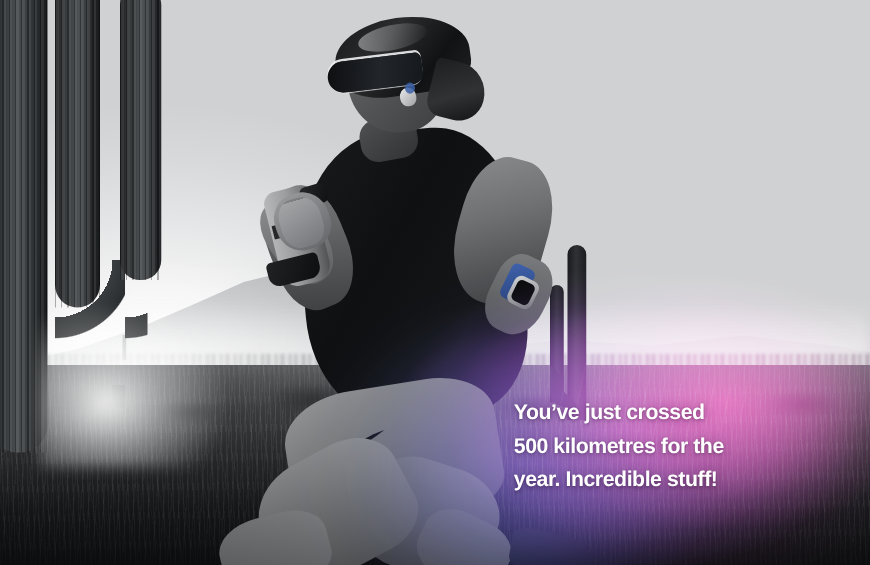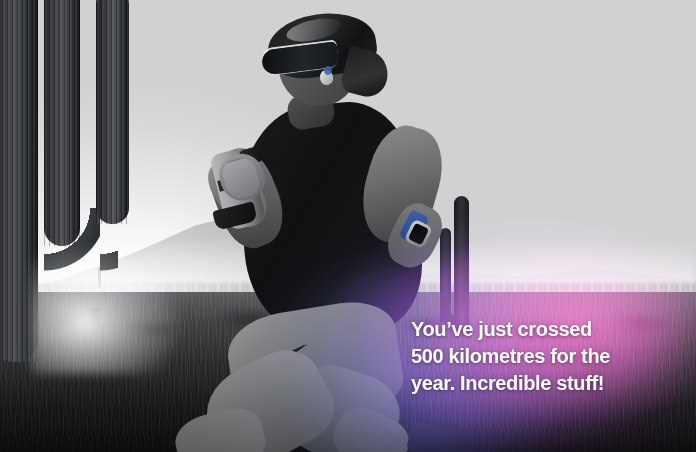--- a/index.html
+++ b/index.html
@@ -370,21 +370,21 @@
     filter:blur(.6px);
   }
 
   
   .headline {
     position:absolute;
     left:411px; top:316px;
     width:268px;
     font-family:"Liberation Sans", sans-serif;
     font-weight:bold;
-    font-size:20px;
+    font-size:17px;
     line-height:27px;
     letter-spacing:-0.35px;
     color:#ffffff;
     text-shadow:0 1px 3px rgba(20,0,30,.38), 0 0 10px rgba(40,0,50,.22);
     white-space:pre-line;
   }
 </style>
 </head>
 <body>
 

